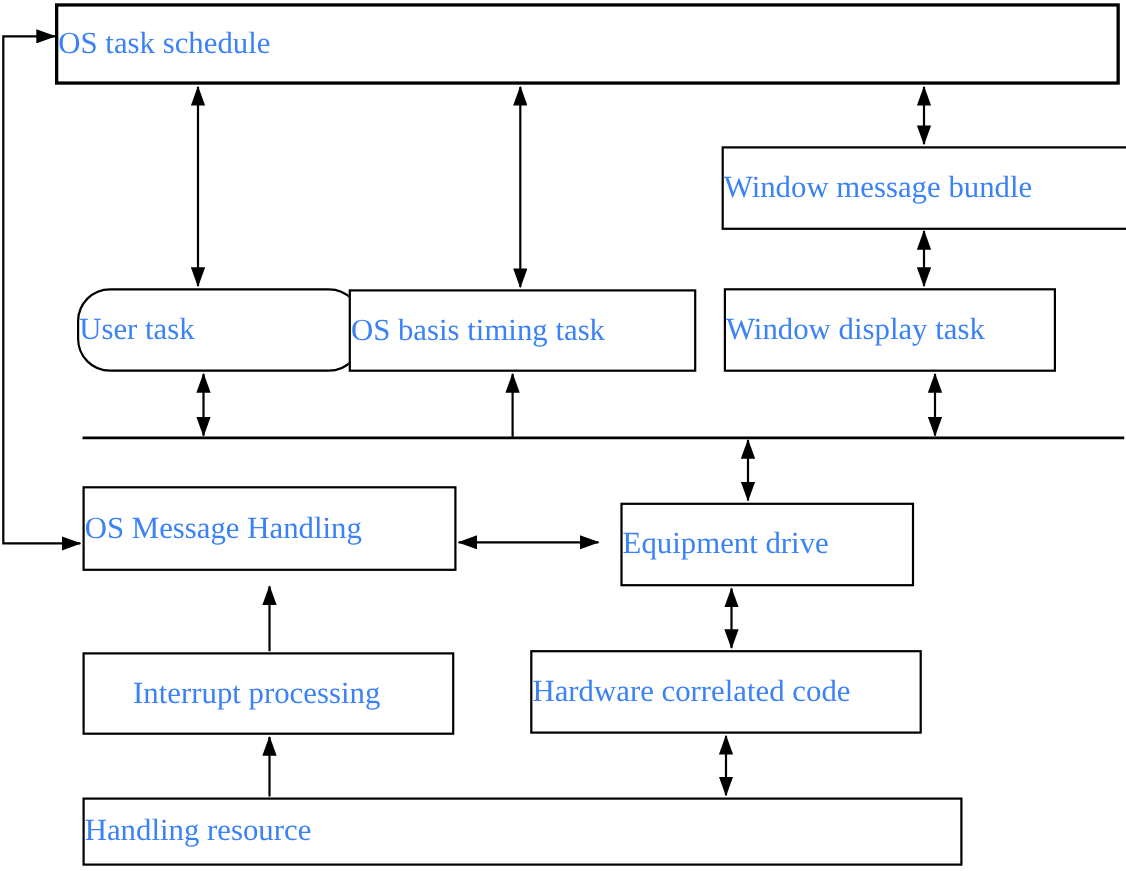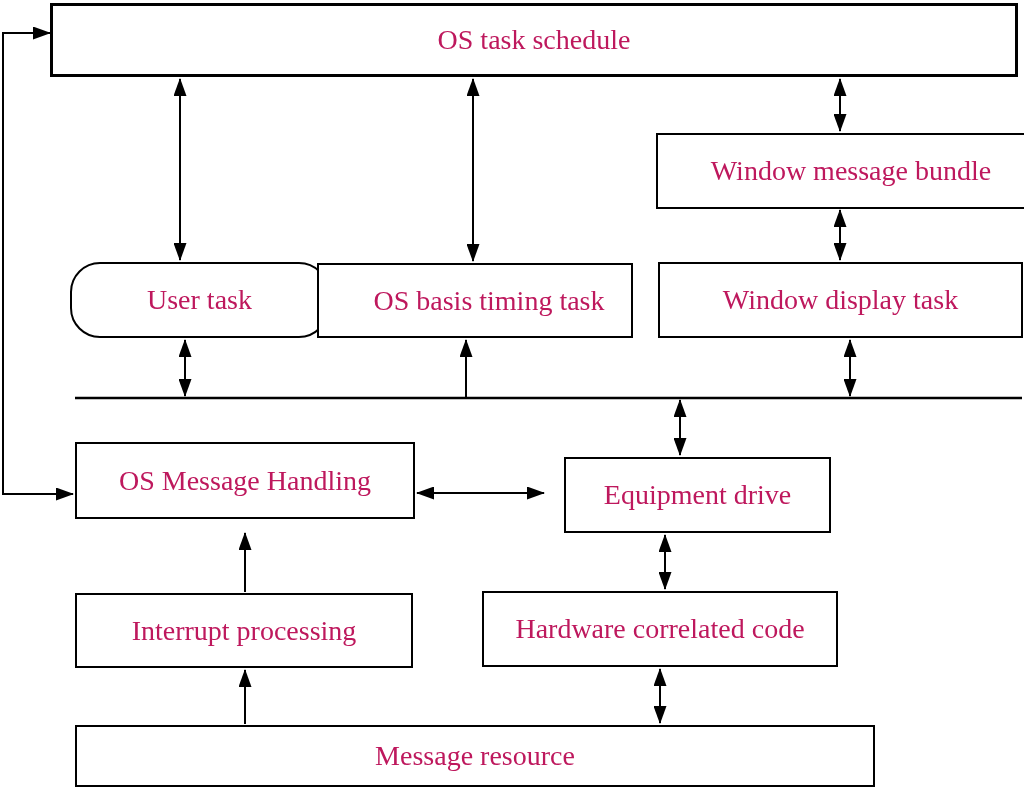--- a/index.html
+++ b/index.html
@@ -22,23 +22,23 @@
     width: 1024px;
     height: 792px;
   }
   .node {
     position: absolute;
     box-sizing: border-box;
     border: 2px solid #000000;
     background: #ffffff;
     display: flex;
     align-items: center;
-    justify-content: center;
+    justify-content: flex-start;
     font-size: 28px;
-    color: #be185d;
+    color: #3b82f6;
     white-space: nowrap;
     line-height: 1;
   }
   .node.thick { border-width: 3px; }
   svg path { stroke: #000000; fill: none; stroke-width: 2; }
   svg path.bus { stroke-width: 2.5; }
   svg marker path { fill: #000000; stroke: none; }
 </style>
 </head>
 <body>
@@ -88,41 +88,41 @@
   </div>
 
   <div class="node" style="left:656px; top:133px; width:390px; height:76px;">
     <span>Window message bundle</span>
   </div>
 
   <div class="node" style="left:70px; top:262px; width:259px; height:76px;border-radius:30px;">
     <span>User task</span>
   </div>
 
-  <div class="node" style="left:317px; top:263px; width:316px; height:75px;padding-left:28px;">
+  <div class="node" style="left:317px; top:263px; width:316px; height:75px;">
     <span>OS basis timing task</span>
   </div>
 
-  <div class="node" style="left:658px; top:262px; width:365px; height:76px;">
+  <div class="node" style="left:658px; top:262px; width:302px; height:76px;">
     <span>Window display task</span>
   </div>
 
   <div class="node" style="left:75px; top:442px; width:340px; height:77px;">
     <span>OS Message Handling</span>
   </div>
 
   <div class="node" style="left:564px; top:457px; width:267px; height:76px;">
     <span>Equipment drive</span>
   </div>
 
-  <div class="node" style="left:75px; top:593px; width:338px; height:75px;">
+  <div class="node" style="left:75px; top:593px; width:338px; height:75px;padding-left:44px;">
     <span>Interrupt processing</span>
   </div>
 
   <div class="node" style="left:482px; top:591px; width:356px; height:76px;">
     <span>Hardware correlated code</span>
   </div>
 
   <div class="node" style="left:75px; top:725px; width:800px; height:62px;">
-    <span>Message resource</span>
+    <span>Handling resource</span>
   </div>
 
 </div>
 
 </body></html>

